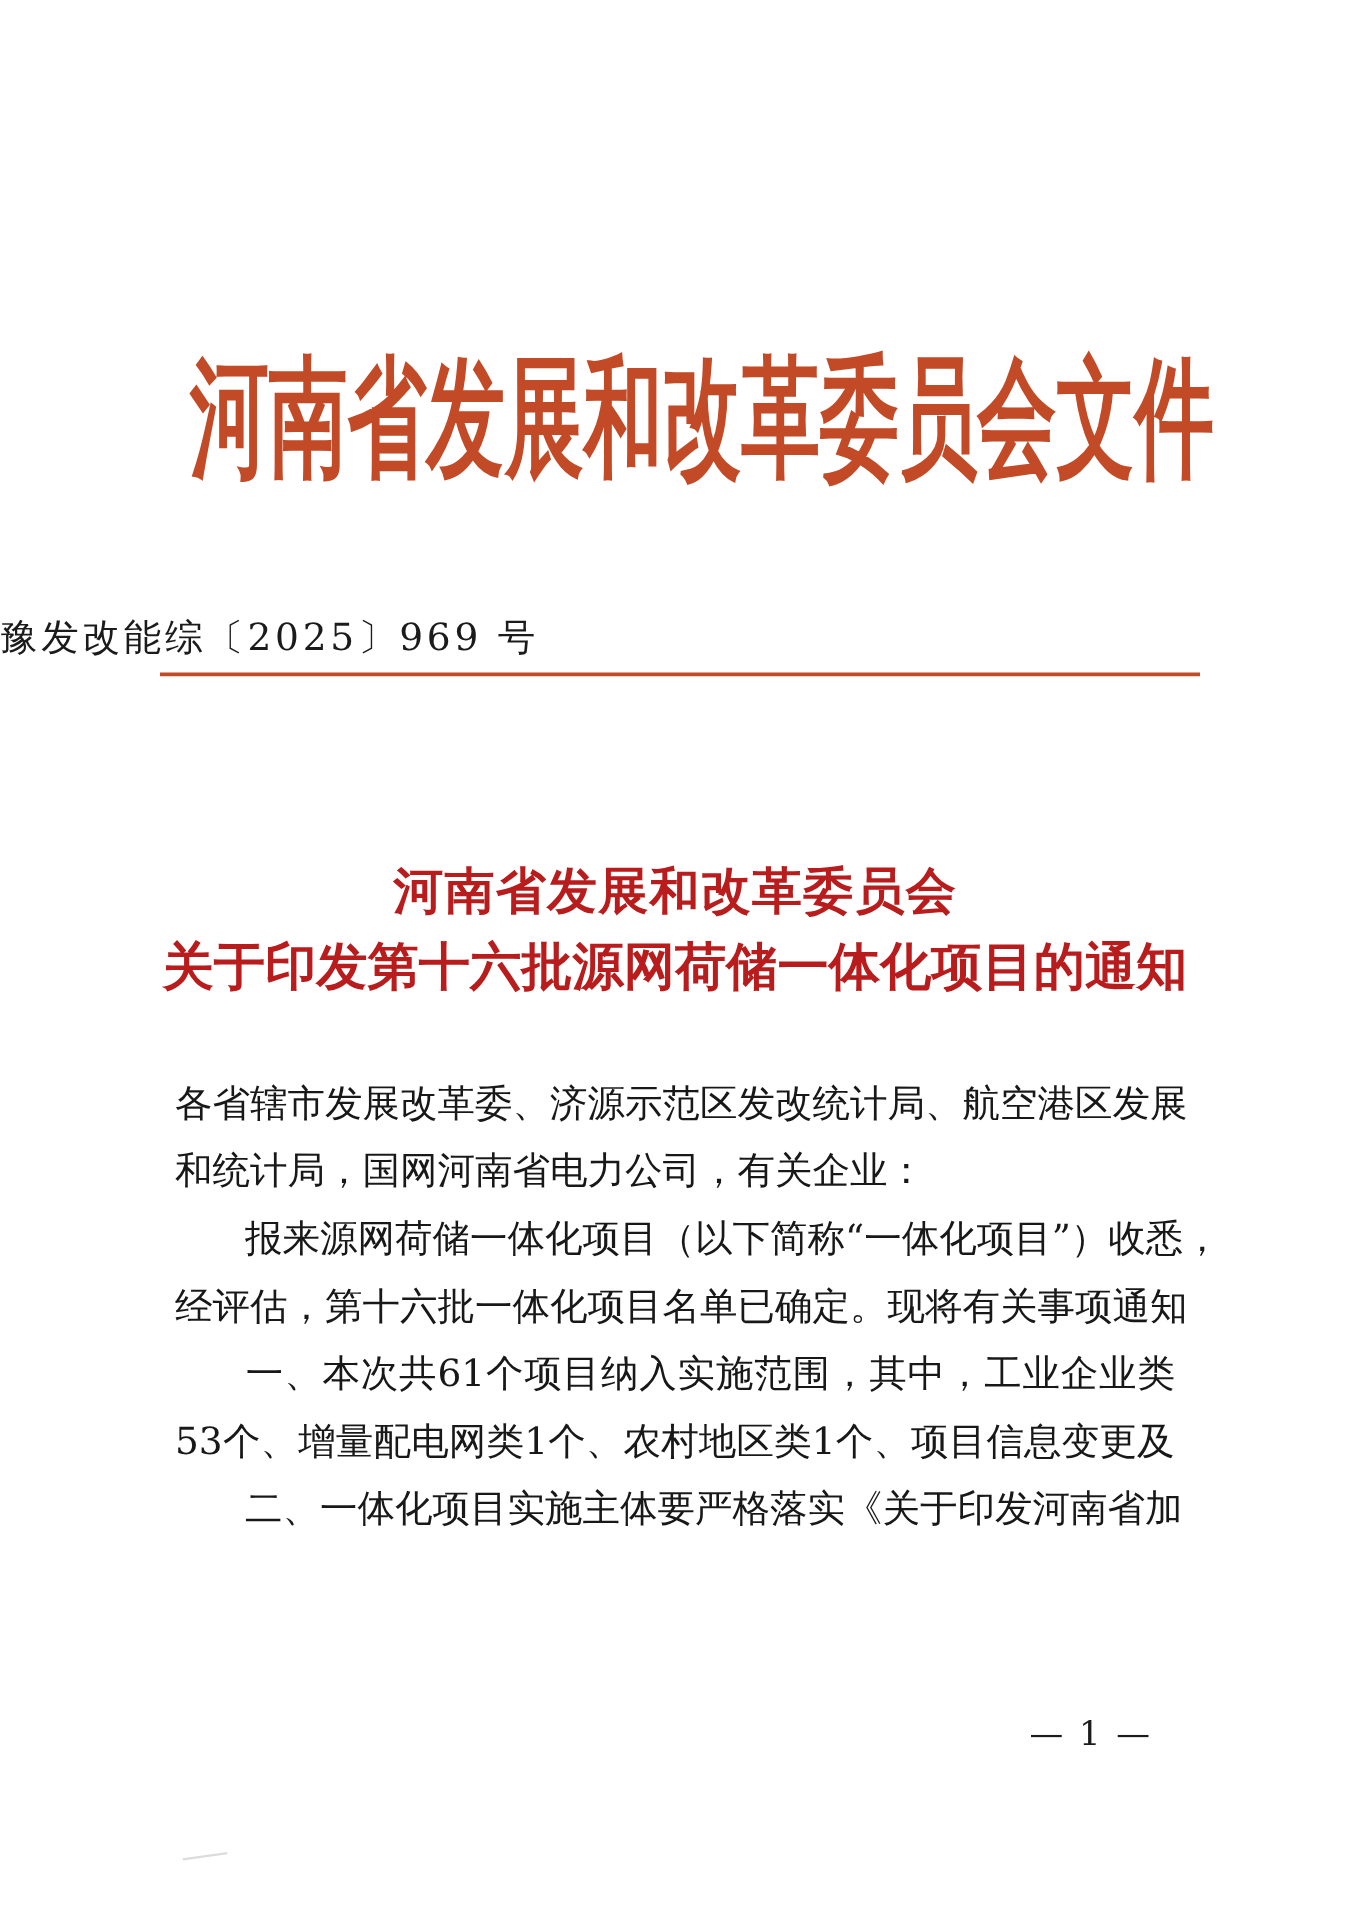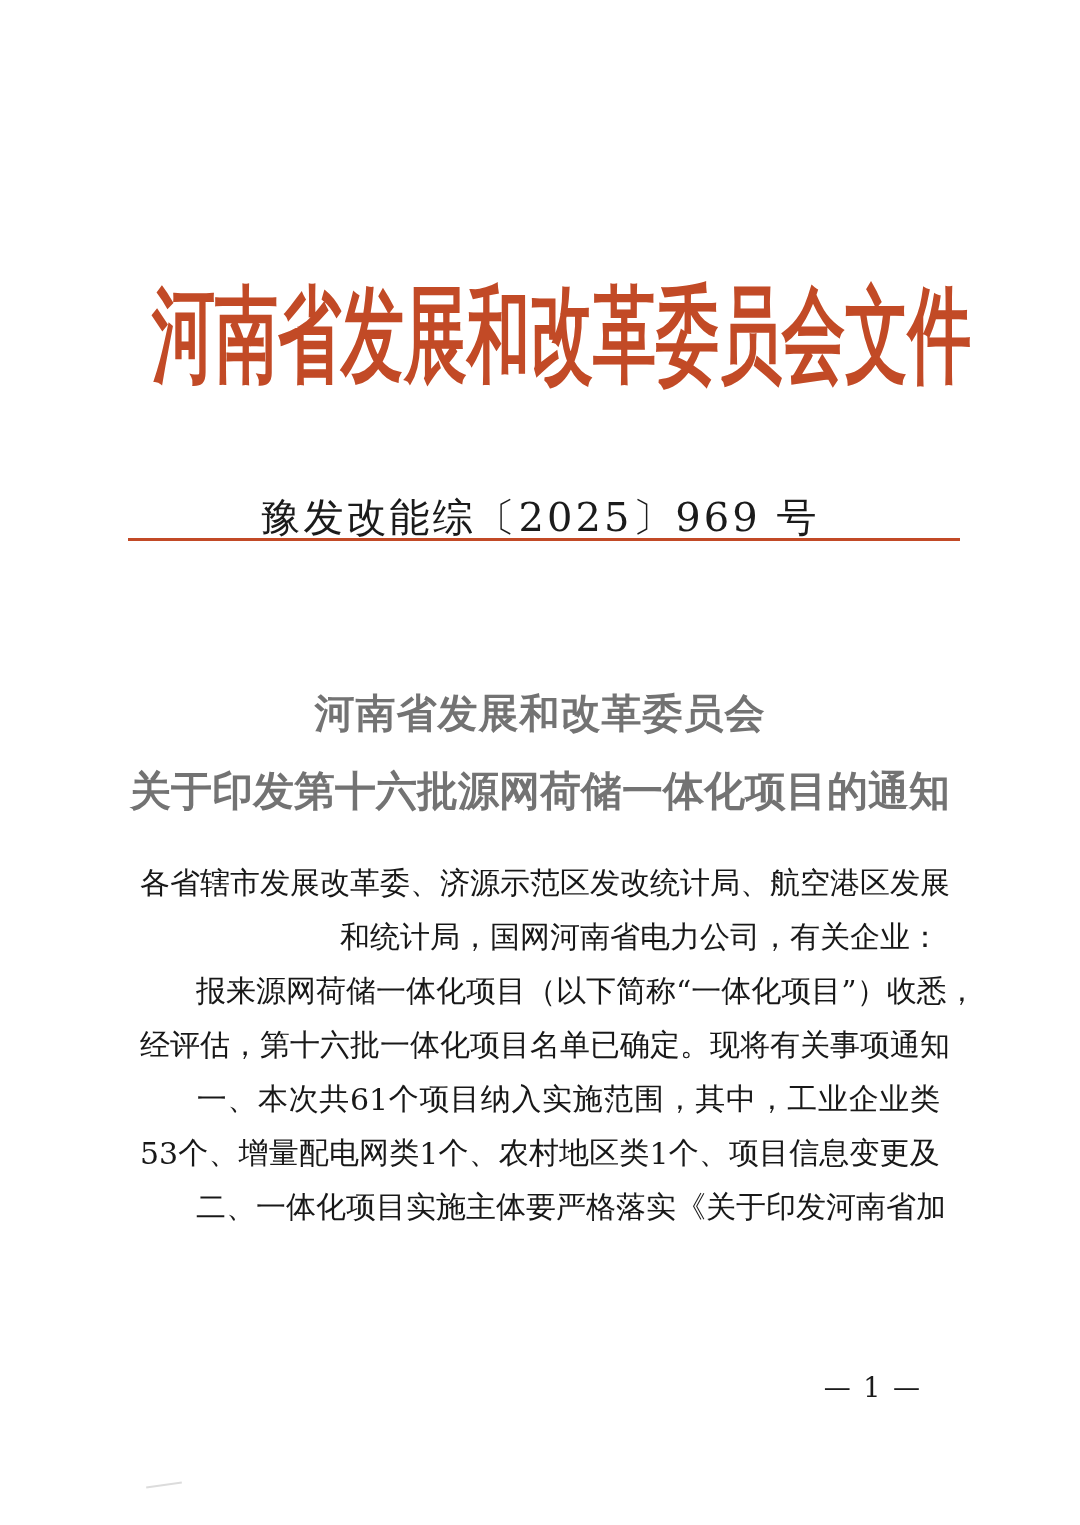--- a/index.html
+++ b/index.html
@@ -16,42 +16,42 @@
     position:absolute;top:281px;left:152px;right:146px;height:106px;
     display:flex;justify-content:space-between;align-items:center;
     color:var(--accent,#c24a26);
     font-weight:bold;font-size:63px;line-height:1;
     transform:scaleY(1.66);transform-origin:center;
     white-space:nowrap;
   }
   
   .docnum{
     position:absolute;top:490px;left:0;width:100%;
-    text-align:center;font-size:40px;letter-spacing:3px;
+    text-align:left;font-size:30px;letter-spacing:3px;
     color:var(--ink,#1b1b1b);
   }
   
   .rule{
     position:absolute;top:538px;left:128px;width:832px;height:3px;
     background:var(--accent,#c24a26);
   }
   
   .title{
     position:absolute;top:688px;left:0;width:100%;
-    text-align:center;font-weight:bold;color:#737373;
+    text-align:center;font-weight:bold;color:#b91c1c;
   }
   .title .t1{font-size:40px;line-height:50px;letter-spacing:1px;}
-  .title .t2{font-size:41px;line-height:52px;margin-top:27px;letter-spacing:0px;}
+  .title .t2{font-size:41px;line-height:52px;margin-top:9px;letter-spacing:0px;}
   
   .docbody{
     position:absolute;top:856px;left:140px;width:800px;
     font-size:30px;color:#181818;
   }
   .line{height:54px;}
-  .line.plain{line-height:54px;text-align:right;white-space:nowrap;}
+  .line.plain{line-height:54px;text-align:left;white-space:nowrap;}
   .line.fill{display:flex;justify-content:space-between;align-items:center;}
   .indent-spacer{flex:0 0 56px;}
   
   .pagenum{
     position:absolute;top:1372px;right:158px;
     font-size:27px;letter-spacing:2px;color:#1b1b1b;
   }
   
   .artifact{
     position:absolute;left:146px;top:1484px;width:36px;height:2px;

